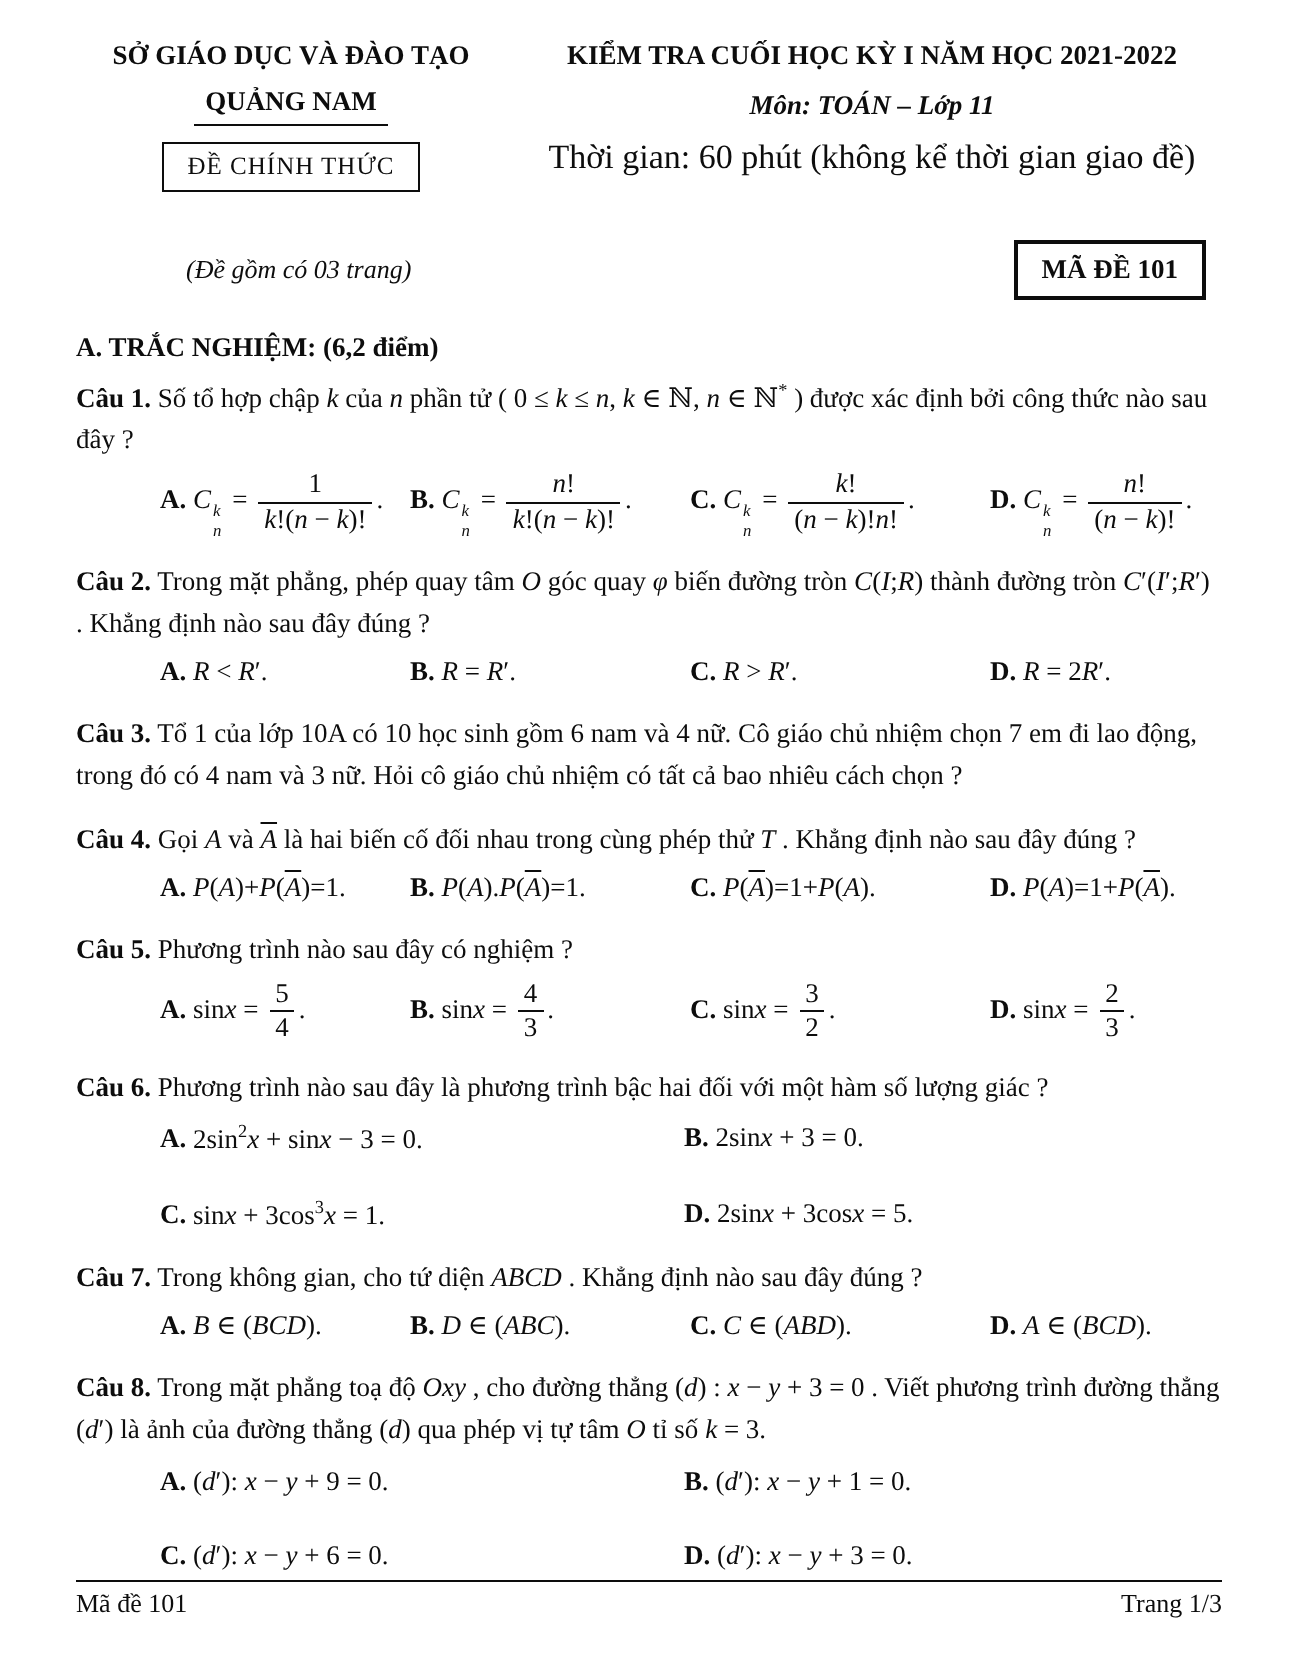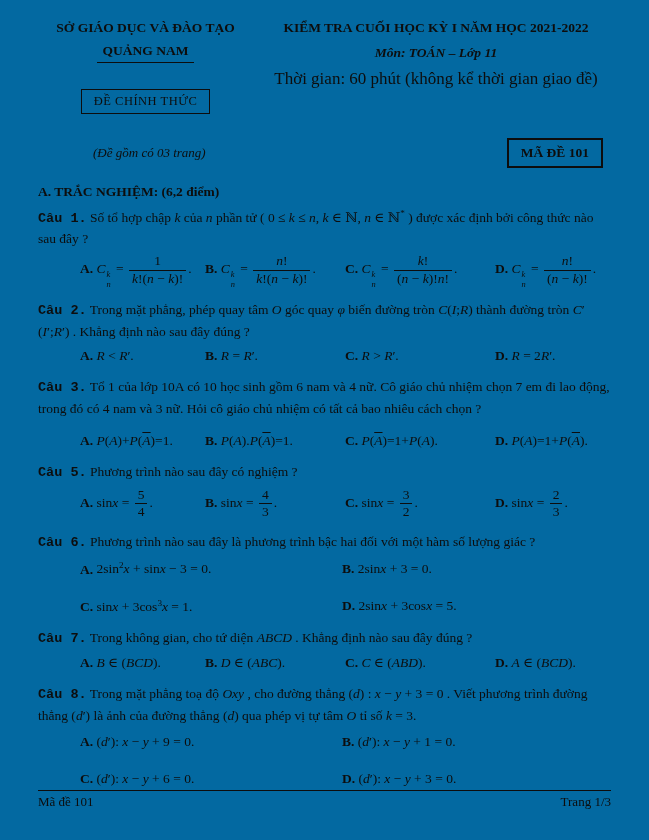--- a/index.html
+++ b/index.html
@@ -1,40 +1,40 @@
 <!DOCTYPE html>
 <html lang="vi"><head>
 <meta charset="utf-8">
 <style>
   * { margin:0; padding:0; box-sizing:border-box; }
   html,body { background:#e8e8e8; }
   body { font-family:"Liberation Serif","DejaVu Serif","DejaVu Sans",serif; color:#0d0d0d; }
   .page {
     position:relative; width:649px; height:840px; margin:0 auto;
-    background:#0369a1; padding:20px 38px 0 38px; overflow:hidden;
+    background:#ffffff; padding:20px 38px 0 38px; overflow:hidden;
   }
   
   .hdr { display:flex; }
   .hdr-left { width:215px; text-align:center; flex-shrink:0; }
   .hdr-right { flex:1; text-align:center; padding-left:8px; }
   .dept { font-weight:bold; font-size:13.5px; white-space:nowrap; }
   .prov { font-weight:bold; font-size:13.5px; display:inline-block; border-bottom:1.5px solid #0d0d0d; padding:0 6px 3px 6px; margin-top:7px; }
-  .official-box { display:inline-block; border:1.5px solid #0d0d0d; padding:4px 12px; margin-top:26px; font-size:12.5px; letter-spacing:0.5px; }
+  .official-box { display:inline-block; border:1.5px solid #0d0d0d; padding:4px 12px; margin-top:8px; font-size:12.5px; letter-spacing:0.5px; }
   .exam-title { font-weight:bold; font-size:13.5px; }
   .subject { font-weight:bold; font-size:13.5px; margin-top:9px;font-style:italic; }
   .duration { font-size:17px; margin-top:8px; }
   .hdr2 { display:flex; justify-content:space-between; align-items:center; margin-top:24px; }
   .pages-note { font-style:italic; font-size:13px; padding-left:55px; }
   .code-box { display:inline-block; border:2px solid #0d0d0d; padding:5px 12px; font-weight:bold; font-size:13.5px; margin-right:8px; }
   
   .section-title { font-weight:bold; font-size:13.5px; margin-top:16px; }
   .questions { margin-top:6px; }
   .question { margin-bottom:11px; }
   .stem { font-size:13.5px; line-height:1.55; }
-  .qlabel { font-weight:bold;font-family:Liberation Mono, monospace; }
+  .qlabel { font-weight:bold; }
   .options { font-size:13.5px; margin-top:3px; }
   .options.row { display:flex; align-items:center; padding-left:42px; }
   .options.row .opt:nth-child(1){ width:125px; }
   .options.row .opt:nth-child(2){ width:140px; }
   .options.row .opt:nth-child(3){ width:150px; }
   .options.row .opt:nth-child(4){ flex:1; }
   .options.grid { display:grid; grid-template-columns:262px 1fr; row-gap:17px; padding-left:42px; margin-top:5px; }
   .opt { line-height:1.5; }
   .olabel { font-weight:bold; }
   
@@ -104,20 +104,21 @@
           <div class="opt"><span class="olabel">A.</span> <span><i>R</i> &lt; <i>R</i>′.</span></div>
           <div class="opt"><span class="olabel">B.</span> <span><i>R</i> = <i>R</i>′.</span></div>
           <div class="opt"><span class="olabel">C.</span> <span><i>R</i> &gt; <i>R</i>′.</span></div>
           <div class="opt"><span class="olabel">D.</span> <span><i>R</i> = 2<i>R</i>′.</span></div>
         </div>
       </div>
       <div class="question">
         <div class="stem"><span class="qlabel">Câu 3.</span> Tổ 1 của lớp 10A có 10 học sinh gồm 6 nam và 4 nữ. Cô giáo chủ nhiệm chọn 7 em đi lao động, trong đó có 4 nam và 3 nữ. Hỏi cô giáo chủ nhiệm có tất cả bao nhiêu cách chọn ?</div>
       </div>
       <div class="question">
+        <div class="stem"><span class="qlabel">Câu 4.</span> Gọi <i>A</i> và <span class="ov"><i>A</i></span> là hai biến cố đối nhau trong cùng phép thử <i>T</i> . Khẳng định nào sau đây đúng ?</div>
         <div class="options row">
           <div class="opt"><span class="olabel">A.</span> <span><i>P</i>(<i>A</i>)+<i>P</i>(<span class="ov"><i>A</i></span>)=1.</span></div>
           <div class="opt"><span class="olabel">B.</span> <span><i>P</i>(<i>A</i>).<i>P</i>(<span class="ov"><i>A</i></span>)=1.</span></div>
           <div class="opt"><span class="olabel">C.</span> <span><i>P</i>(<span class="ov"><i>A</i></span>)=1+<i>P</i>(<i>A</i>).</span></div>
           <div class="opt"><span class="olabel">D.</span> <span><i>P</i>(<i>A</i>)=1+<i>P</i>(<span class="ov"><i>A</i></span>).</span></div>
         </div>
       </div>
       <div class="question">
         <div class="stem"><span class="qlabel">Câu 5.</span> Phương trình nào sau đây có nghiệm ?</div>
         <div class="options row">

